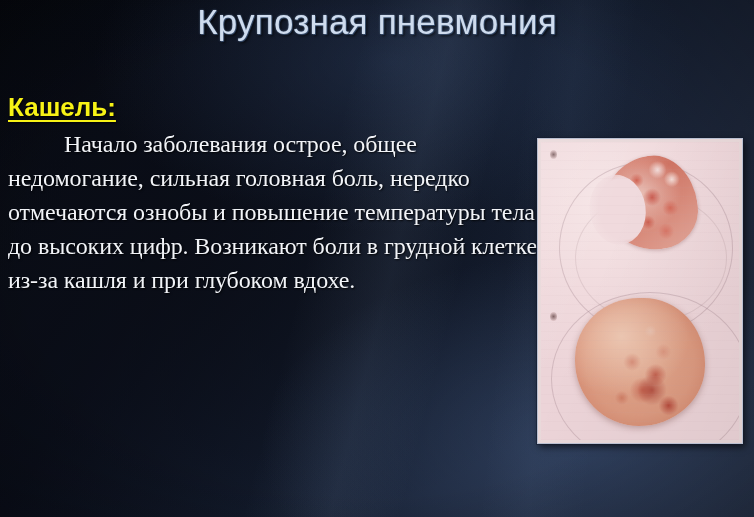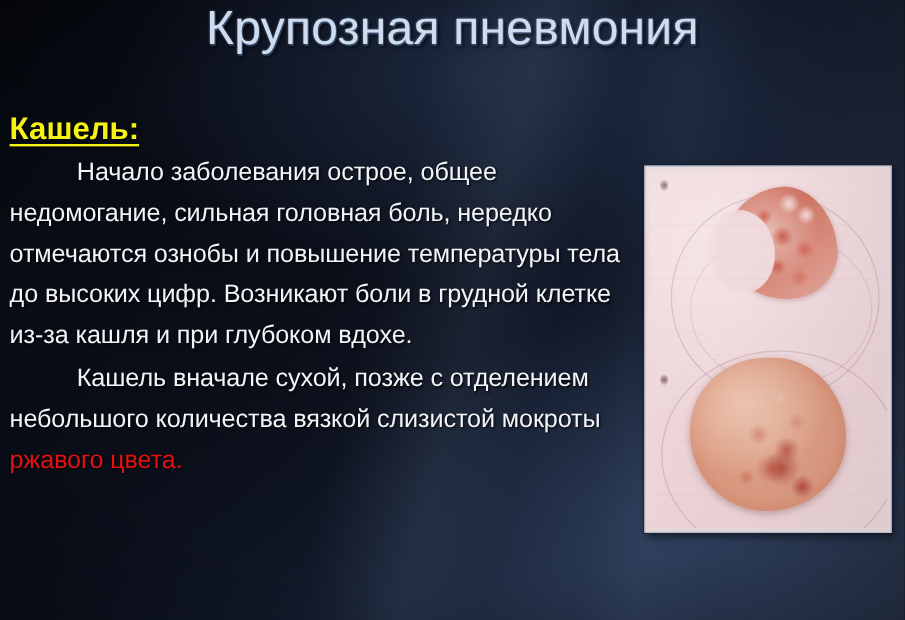--- a/index.html
+++ b/index.html
@@ -48,21 +48,21 @@
     pointer-events: none;
   }
 
   
   .title {
     position: absolute;
     left: 0;
     top: 2px;
     width: 754px;
     text-align: center;
-    font-size: 40px;
+    font-size: 35px;
     font-weight: 400;
     letter-spacing: 0.2px;
     color: #cfdcee;
     text-shadow:
       0 0 2px rgba(140,170,210,0.65),
       1px 1px 0 rgba(40,60,90,0.85),
       2px 2px 3px rgba(0,0,0,0.75);
     white-space: nowrap;
   }
 
@@ -82,26 +82,27 @@
     text-decoration: underline;
     text-underline-offset: 4px;
     text-decoration-thickness: 2px;
     text-shadow: 1px 1px 2px rgba(0,0,0,0.9);
     margin: 0 0 4px 0;
     padding-right: 18px;
   }
 
   .para {
     margin: 0;
-    font-size: 21px;
+    font-size: 24px;
     line-height: 34px;
     color: #f2f4f8;
     text-indent: 56px;
     text-shadow: 1px 1px 2px rgba(0,0,0,0.85);
     letter-spacing: -0.1px;
+    font-family: Liberation Serif, serif;
   }
   .para + .para { margin-top: 2px; }
 
   .highlight-rust {
     color: #e21212;
     text-shadow: 1px 1px 2px rgba(0,0,0,0.9);
   }
 
   
   .photo-frame {
@@ -239,21 +240,20 @@
   <div class="bg-vignette"></div>
 
   <div class="title">Крупозная пневмония</div>
 
   <div class="content">
 
     <div class="section-label">Кашель:</div>
 
     <p class="para">Начало заболевания острое, общее недомогание, сильная головная боль, нередко отмечаются ознобы и повышение температуры тела до высоких цифр. Возникают боли в грудной клетке из-за кашля и при глубоком вдохе.</p>
 
-    <p class="para"><span>Кашель вначале сухой, позже с отделением небольшого количества вязкой слизистой мокроты </span><span class="highlight-rust">ржавого цвета.</span></p>
 
   </div>
 
   <div class="photo-frame">
     <div class="photo-canvas">
       <div class="arc arc-a"></div>
       <div class="arc arc-b"></div>
       <div class="arc arc-c"></div>
       <div class="spec-mark spec-mark-a"></div>
       <div class="spec-mark spec-mark-b"></div>

